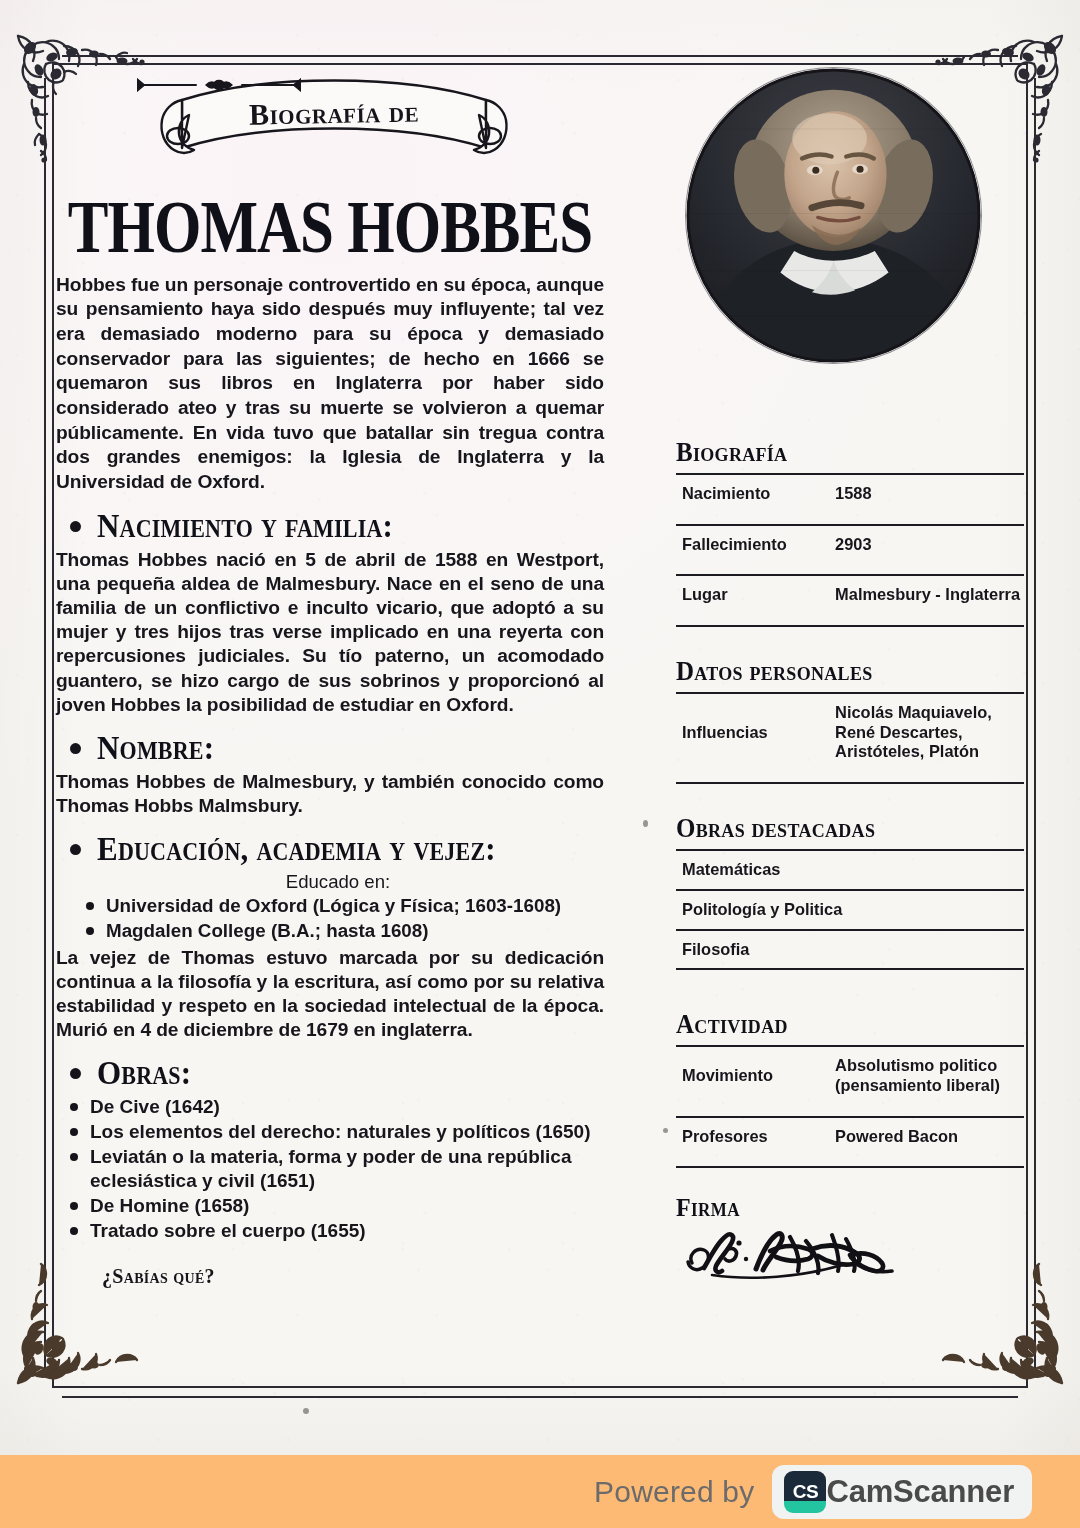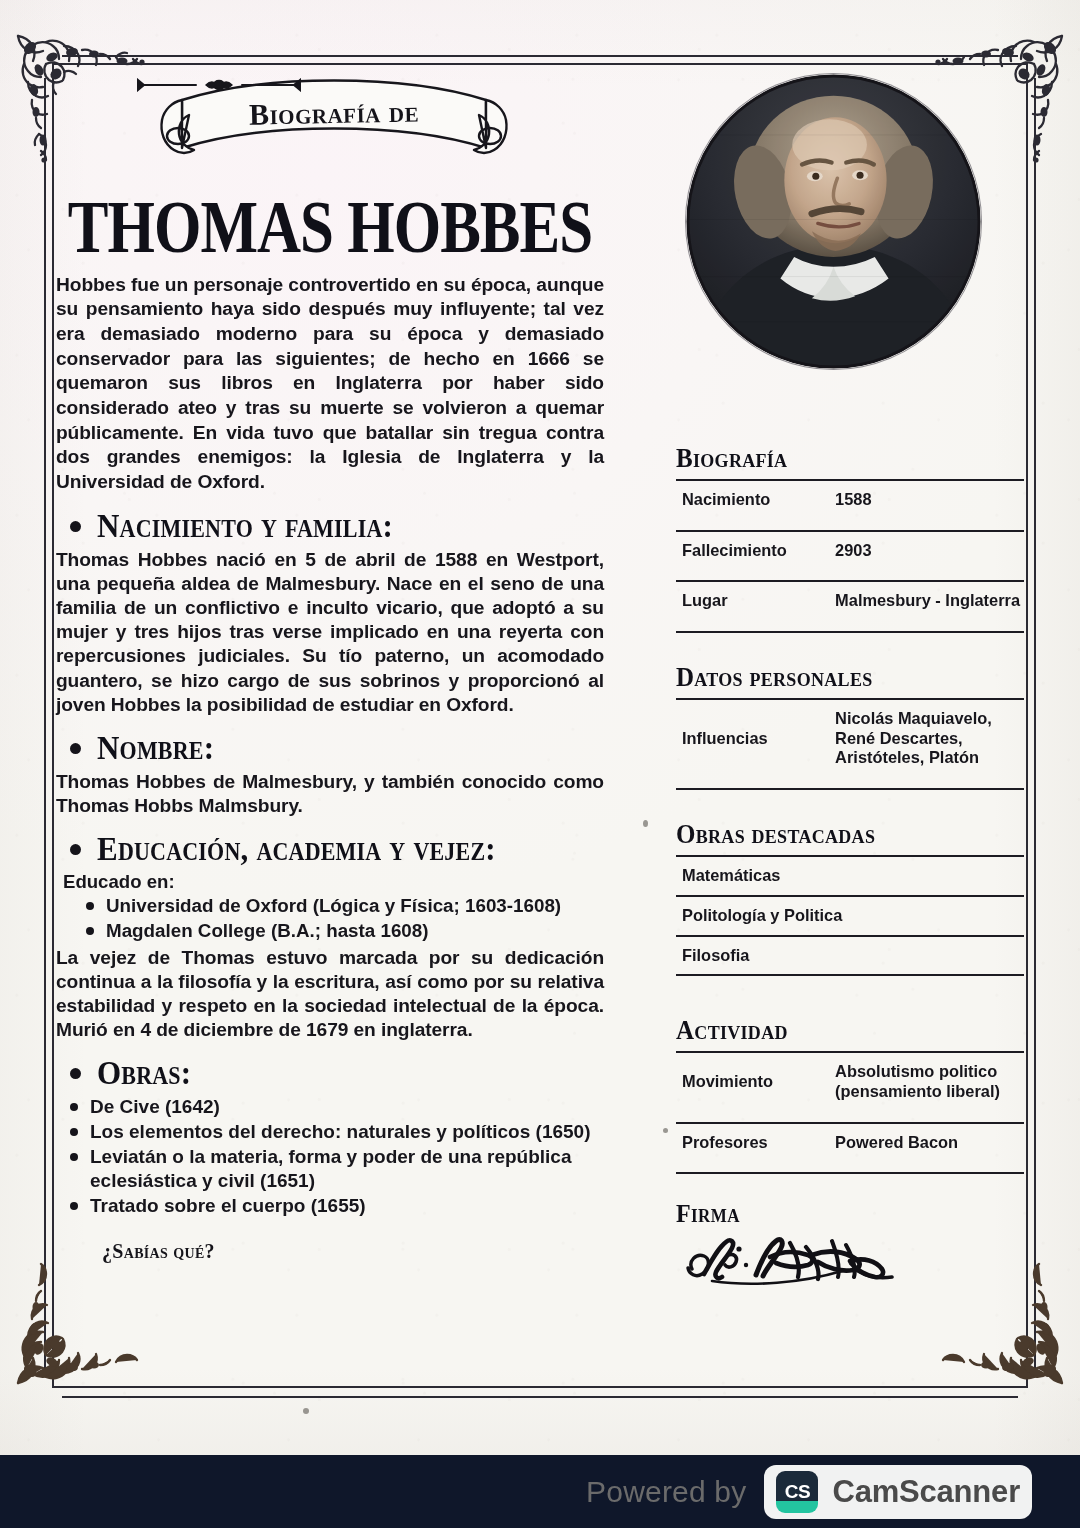--- a/index.html
+++ b/index.html
@@ -55,21 +55,21 @@
   .corner svg{width:100%;height:100%;display:block;}
   .c-tl{left:6px;top:24px;}
   .c-tr{right:6px;top:24px;transform:scaleX(-1);}
   .c-bl{left:6px;bottom:60px;transform:scaleY(-1);}
   .c-br{right:6px;bottom:60px;transform:scale(-1,-1);}
   .c-bl svg path,.c-br svg path{fill:#4a3a2c;}
 
   
   #content{position:absolute;left:0;top:0;width:1080px;height:1455px;z-index:4;}
   .col-left{position:absolute;left:56px;top:78px;width:548px;}
-  .col-right{position:absolute;left:676px;top:66px;width:348px;}
+  .col-right{position:absolute;left:676px;top:60px;width:348px;}
 
   
   .banner-wrap{position:relative;height:120px;margin-left:78px;width:400px;}
   .banner-wrap svg{position:absolute;left:0;top:0;}
   .banner-text{
     position:absolute;left:0;top:18px;width:400px;text-align:center;
     font-family:"Liberation Serif", serif;
     font-weight:bold;font-size:30px;letter-spacing:.5px;color:#15141a;
     font-variant:small-caps;
     transform:rotate(-1.1deg);
@@ -114,21 +114,21 @@
     padding-left:14px;
     transform:scaleY(1.1);
     transform-origin:left center;
   }
   h2.section .bul{
     width:11px;height:11px;border-radius:50%;background:#15141a;flex:none;
     transform:scaleY(.91);
   }
   h2.section .tx{display:block;}
 
-  .sub-lead{font-size:18.6px;font-weight:700;color:#17161c;margin:2px 0 1px 7px;}
+  .sub-lead{font-size:18.6px;font-weight:400;color:#17161c;margin:2px 0 1px 16px;text-align:center;}
 
   ul.bul{list-style:none;margin:0 0 3px 0;padding:0 0 0 24px;}
   ul.bul li{
     position:relative;padding-left:26px;
     font-size:18.8px;line-height:1.26;font-weight:600;color:#17161c;
     margin-bottom:1px;
   }
   ul.bul li::before{
     content:"";position:absolute;left:6px;top:8px;
     width:8px;height:8px;border-radius:50%;background:#15141a;
@@ -188,29 +188,29 @@
     font-variant:small-caps;font-weight:bold;font-size:24px;color:#101018;
     margin:0 0 2px 0;letter-spacing:.4px;
     transform:scaleY(1.08);transform-origin:left center;
   }
   .firma .sig{width:230px;height:62px;margin-left:6px;}
   .firma .sig svg{width:100%;height:100%;display:block;}
 
   
   #footer{
     position:absolute;left:0;top:1455px;width:1080px;height:73px;
-    background:#0f172a;
+    background:#fdba74;
     display:flex;align-items:center;justify-content:flex-end;
     padding-right:48px;box-sizing:border-box;gap:18px;
     z-index:6;
   }
   .pw{font-size:30px;color:#6b6b6b;font-weight:400;letter-spacing:.2px;}
   .cam-pill{
-    display:flex;align-items:center;gap:14px;
-    background:#f1f2f2;border-radius:12px;padding:6px 12px 6px 12px;text-align:center;
+    display:flex;align-items:center;
+    background:#f1f2f2;border-radius:12px;padding:6px 18px 6px 12px;text-align:center;
   }
   .cs-logo{
     width:42px;height:42px;border-radius:9px;
     background:linear-gradient(180deg,#1b2a3a 0%,#1b2a3a 72%,#23c4a0 72%,#23c4a0 100%);
     display:flex;align-items:center;justify-content:center;
     font-weight:bold;font-size:19px;color:#ffffff;letter-spacing:-.5px;
     font-family:"Liberation Sans", sans-serif;
   }
   .cam-name{font-size:31px;color:#4a4a4a;font-weight:600;letter-spacing:-.2px;}
 
@@ -442,20 +442,21 @@
       <p class="para tight">La vejez de Thomas estuvo marcada por su dedicación continua a la filosofía y la escritura, así como por su relativa estabilidad y respeto en la sociedad intelectual de la época. Murió en 4 de diciembre de 1679 en inglaterra.</p>
 
       <h2 class="section">
         <span class="bul"></span>
         <span class="tx">Obras:</span>
       </h2>
       <ul class="bul works">
         <li>De Cive (1642)</li>
         <li class="just">Los elementos del derecho: naturales y políticos (1650)</li>
         <li>Leviatán o la materia, forma y poder de una república eclesiástica y civil (1651)</li>
+        <li>De Homine (1658)</li>
         <li>Tratado sobre el cuerpo (1655)</li>
       </ul>
 
       <div class="sabias">
         <h3>¿Sabías qué?</h3>
       </div>
 
     </div>
 
     <div class="col-right">

